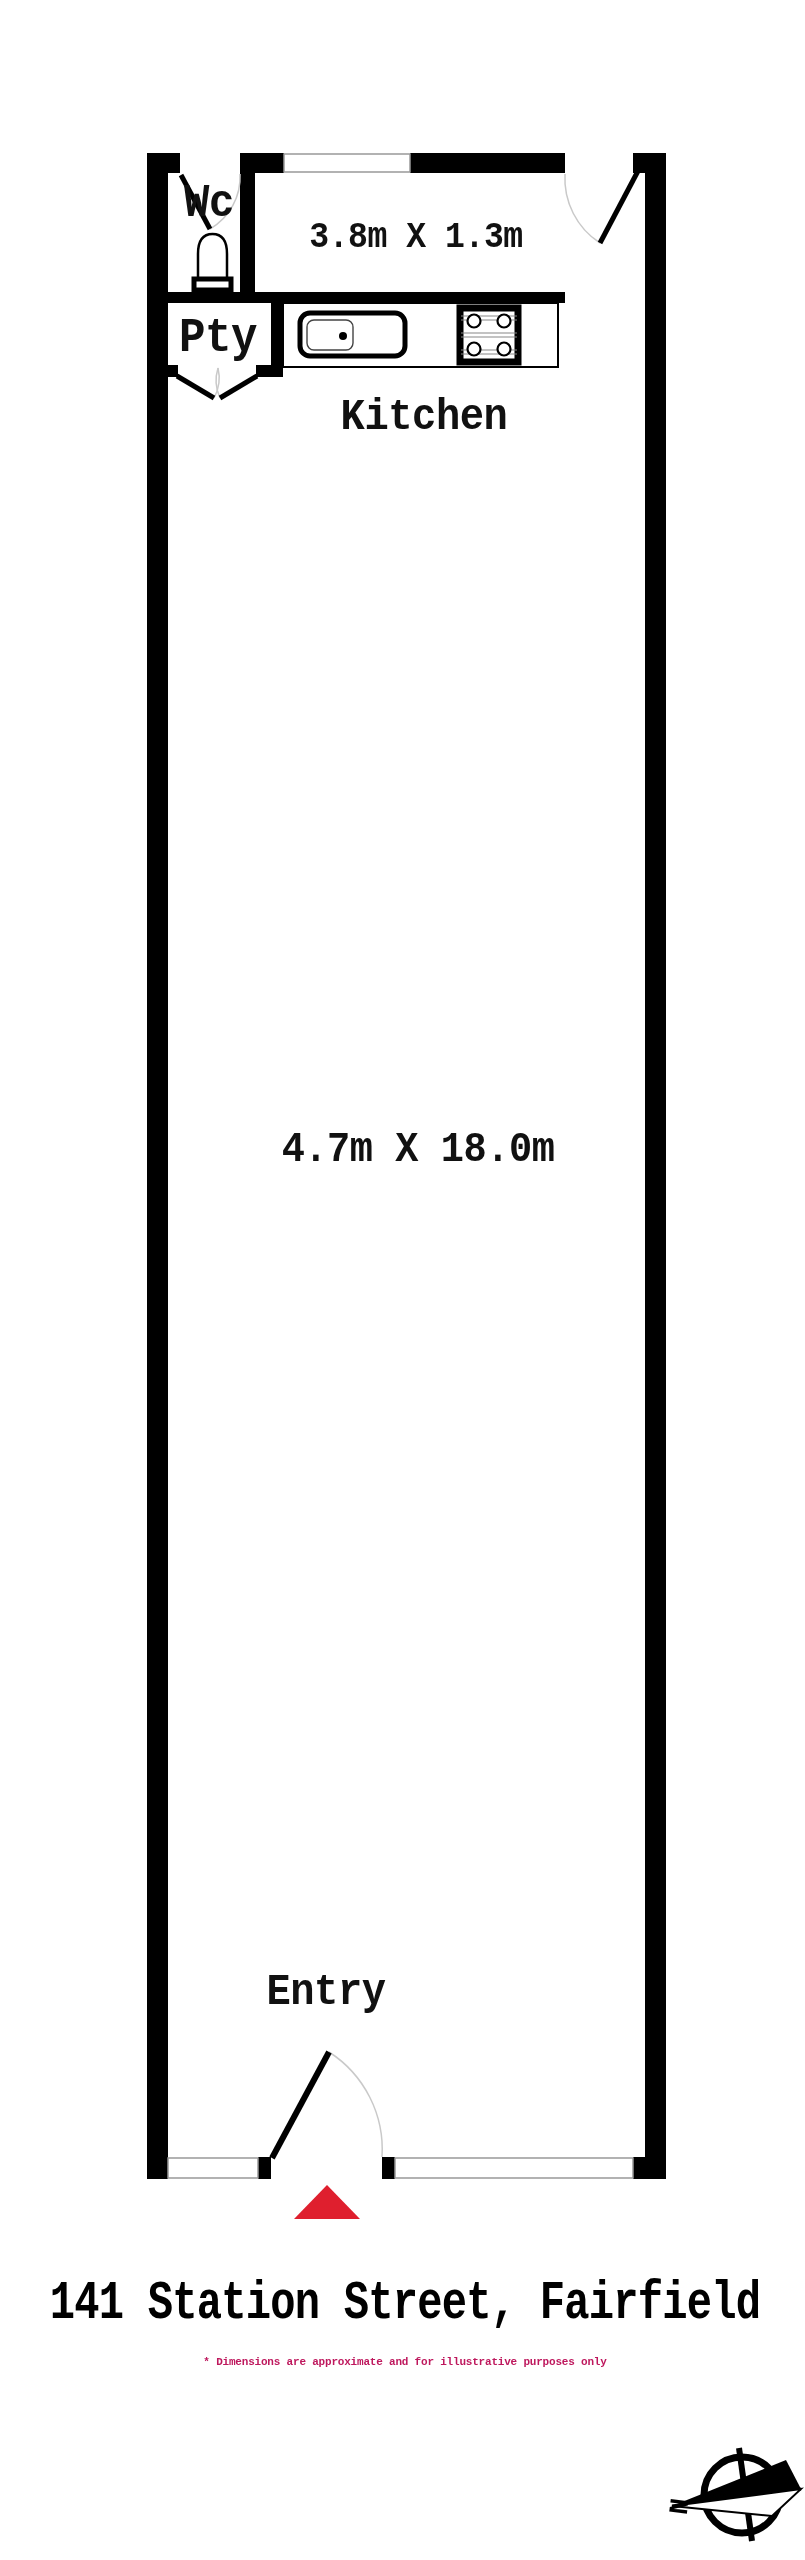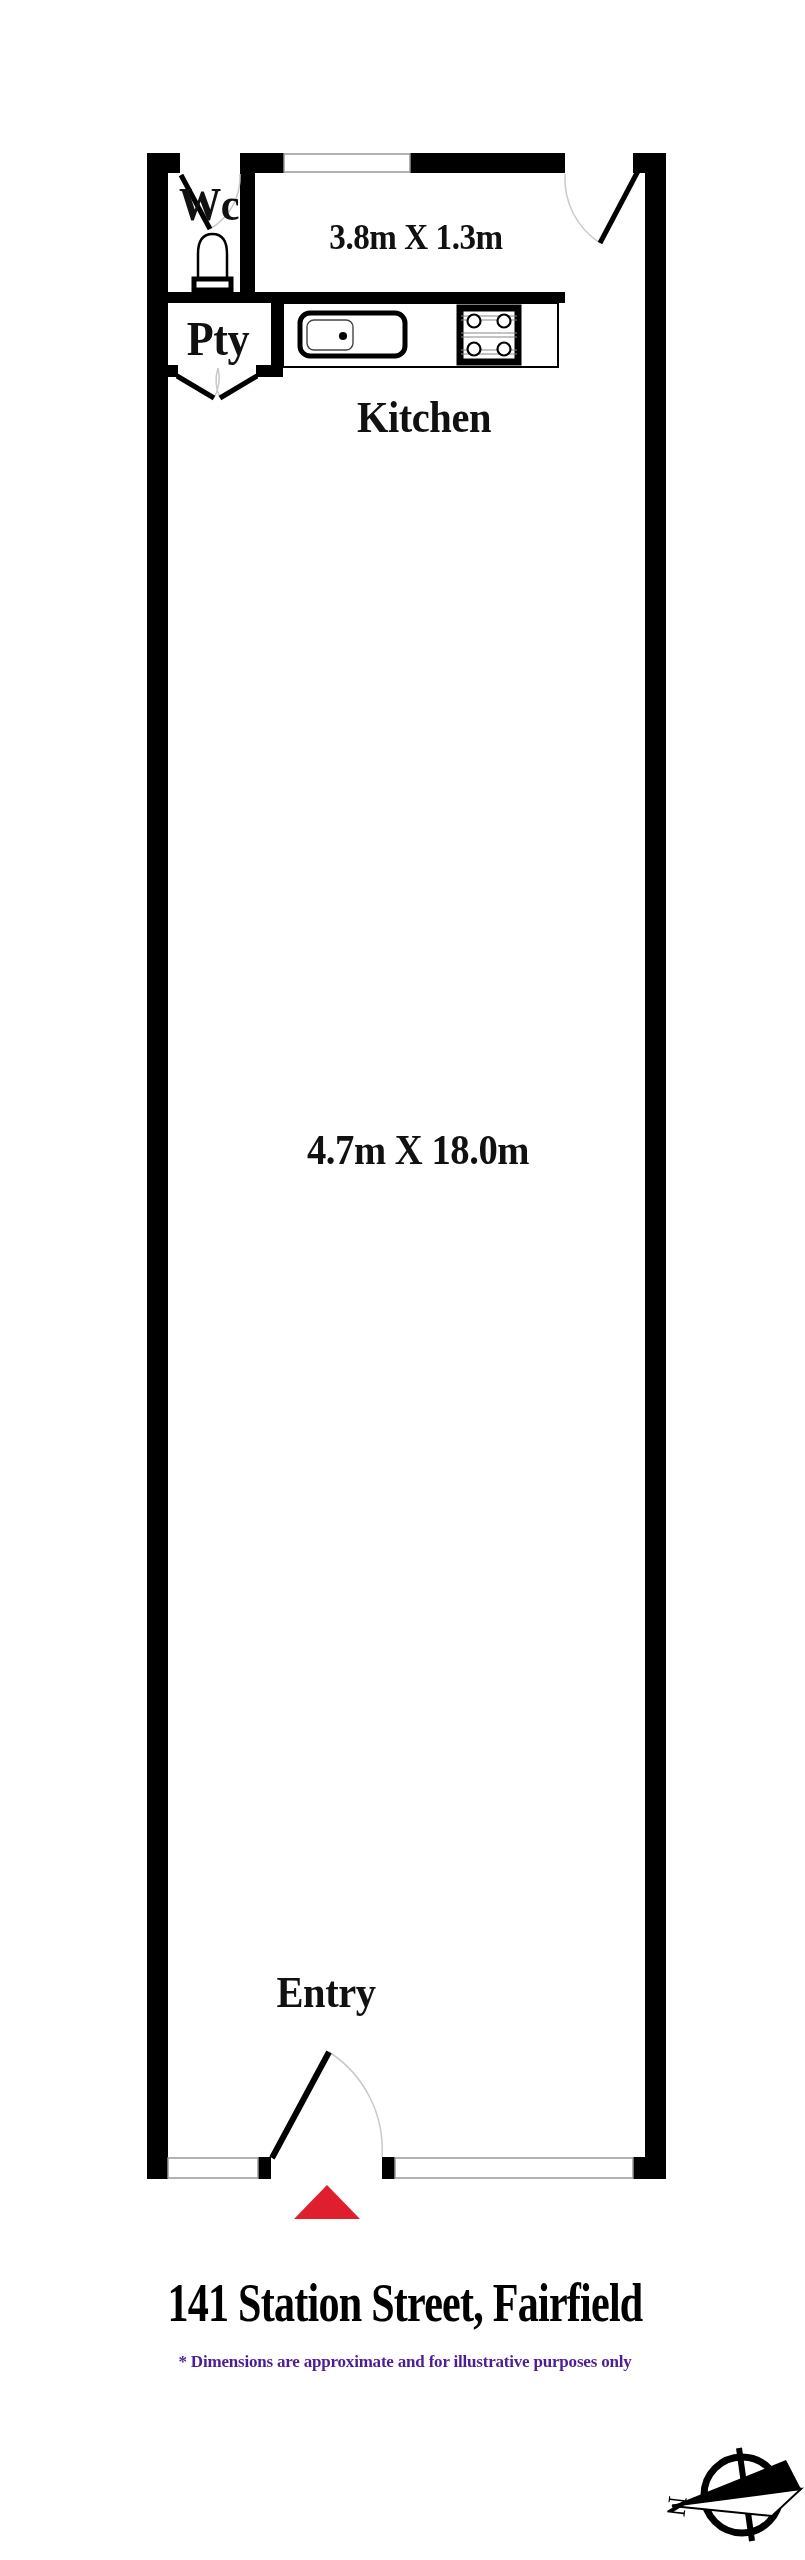--- a/index.html
+++ b/index.html
@@ -1,20 +1,20 @@
 <!DOCTYPE html>
 <html><head>
 <meta charset="utf-8">
 <style>
   html,body{margin:0;padding:0;background:#fff;}
   #stage{
     position:relative;
     width:805px;height:2560px;
     background:#fff;
-    font-family:Liberation Serif, serif;
+    font-family:Liberation Mono, monospace;
     overflow:hidden;
   }
   #plan-svg{position:absolute;left:0;top:0;}
   .lbl{
     position:absolute;
     transform:translate(-50%,-50%) scaleX(0.92);
     font-weight:700;
     color:#111;
     white-space:nowrap;
     letter-spacing:-0.5px;
@@ -24,23 +24,23 @@
   .lbl-kitchen{left:424px;top:417px;font-size:44px;}
   .lbl-pty{left:218px;top:338px;font-size:48px;}
   .lbl-mdims{left:418px;top:1150px;font-size:42px;}
   .lbl-entry{left:326px;top:1992px;font-size:44px;font-weight:600;}
   .lbl-title{
     left:405px;top:2303px;font-size:54px;
     transform:translate(-50%,-50%) scaleX(0.78);
     letter-spacing:-1px;color:#000;
   }
   .lbl-disclaimer{
-    left:405px;top:2362px;font-size:17px;
+    left:405px;top:2362px;font-size:11px;
     transform:translate(-50%,-50%);
-    letter-spacing:-0.2px;color:#4c1d95;
+    letter-spacing:-0.2px;color:#be185d;
   }
   .lbl-north{
     left:662px;top:2491px;width:30px;height:30px;
     font-size:27px;line-height:30px;text-align:center;
     transform:rotate(97deg);font-weight:700;color:#000;
   }
 </style>
 </head>
 <body>
 

